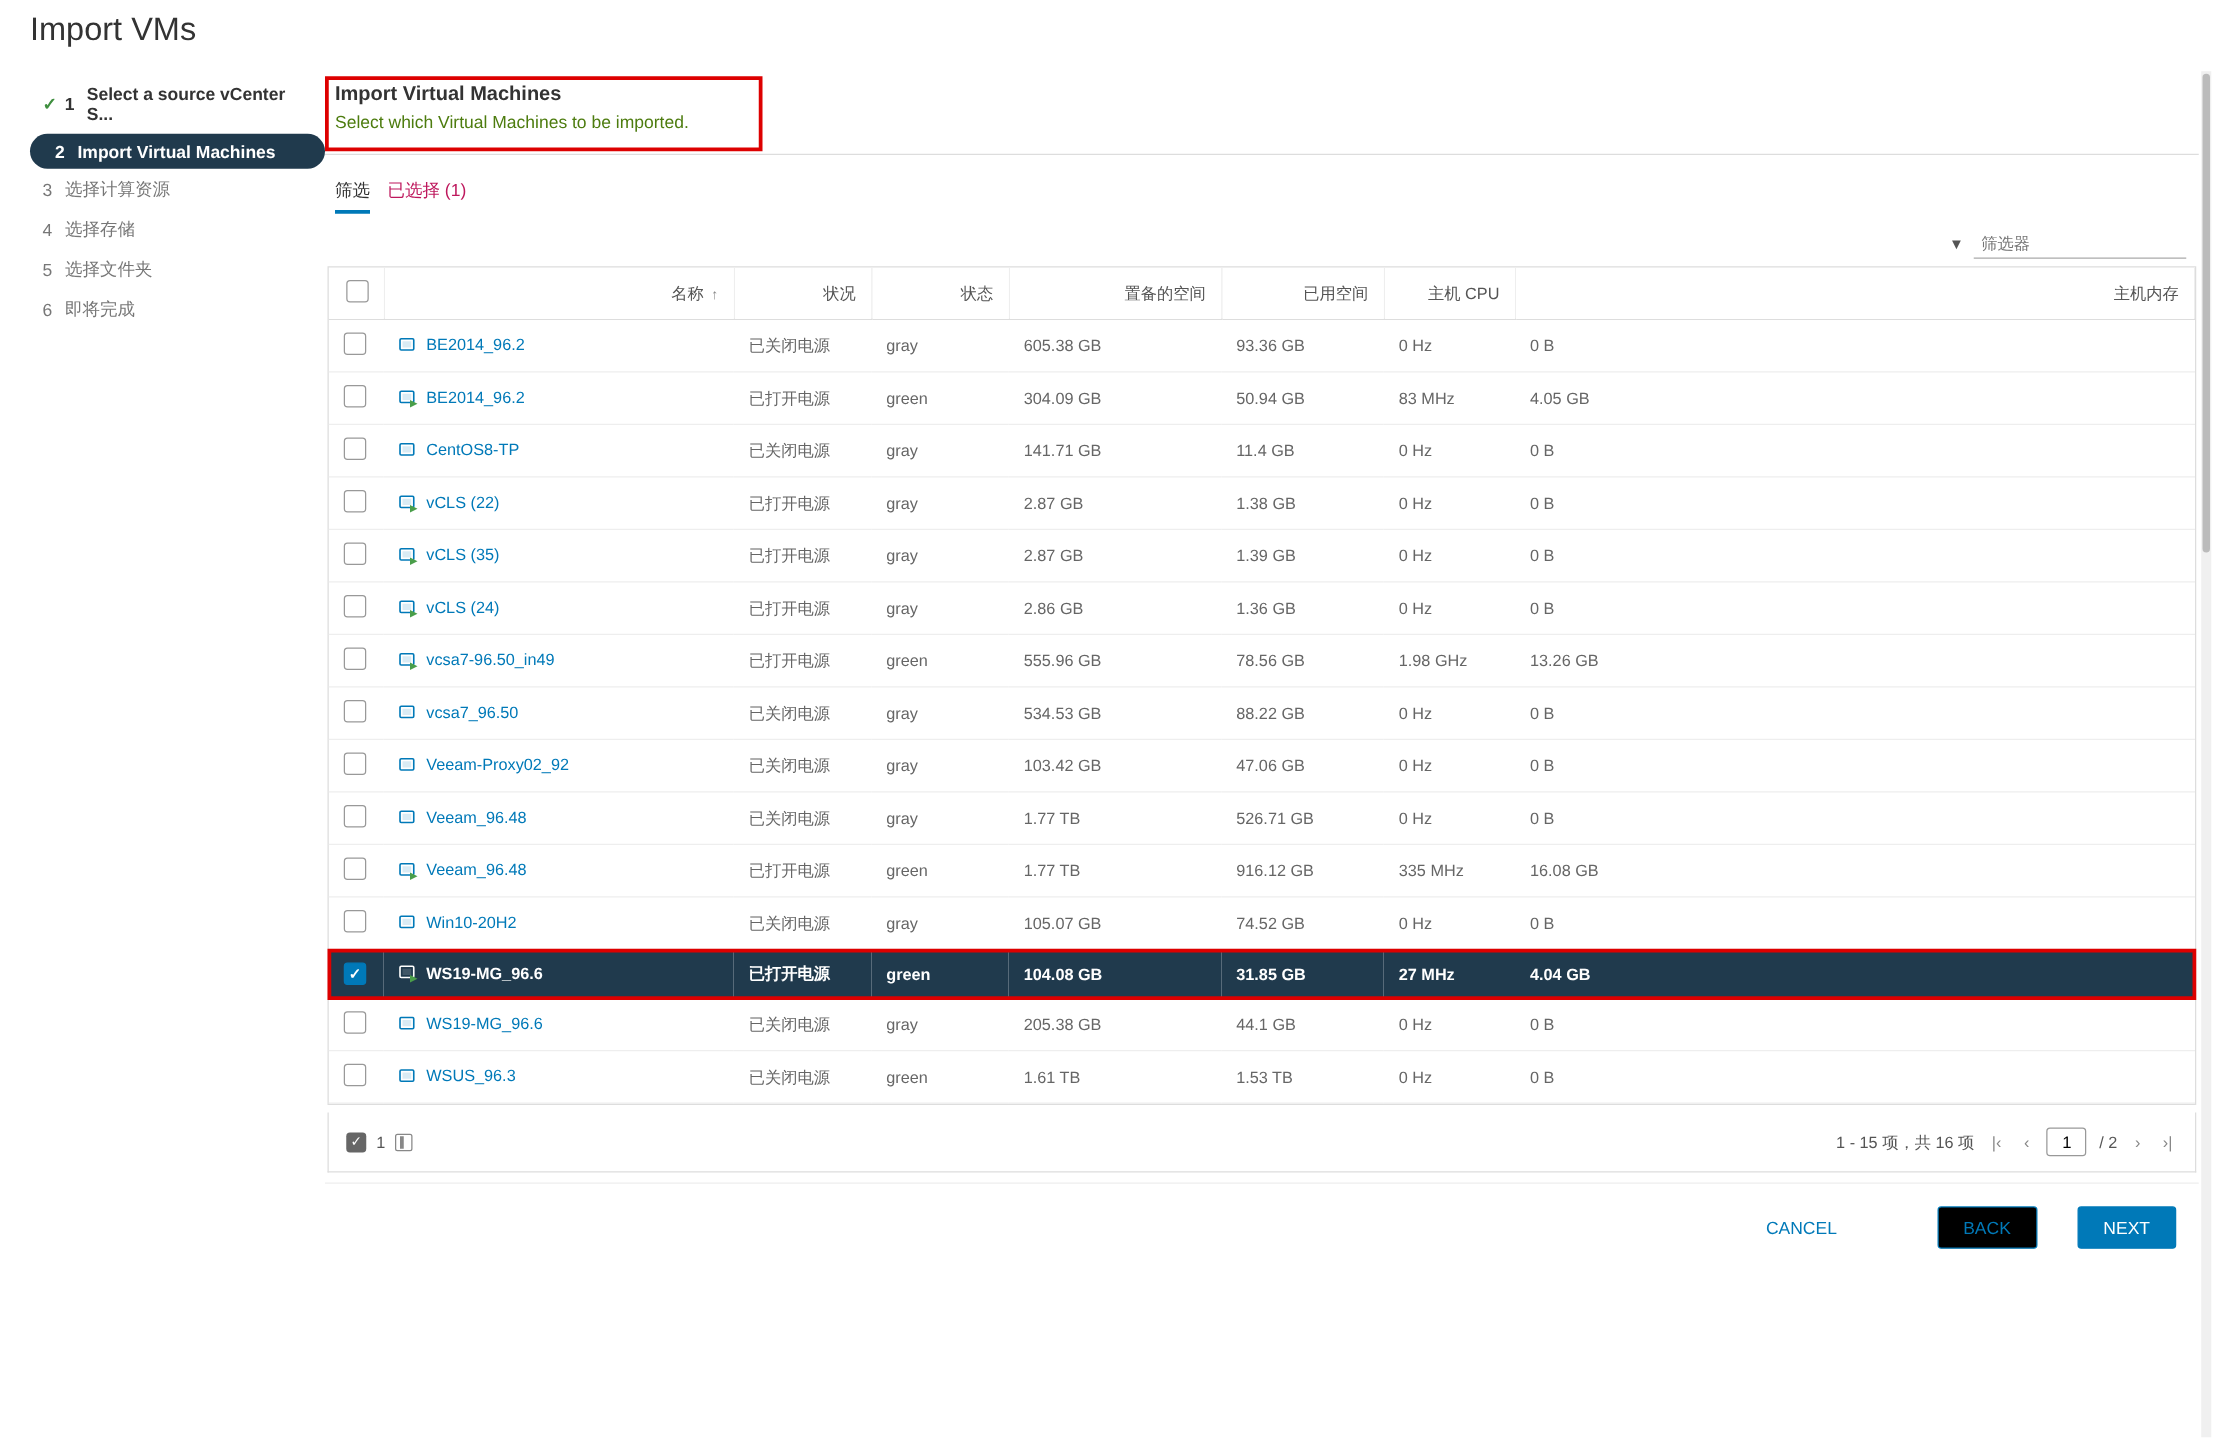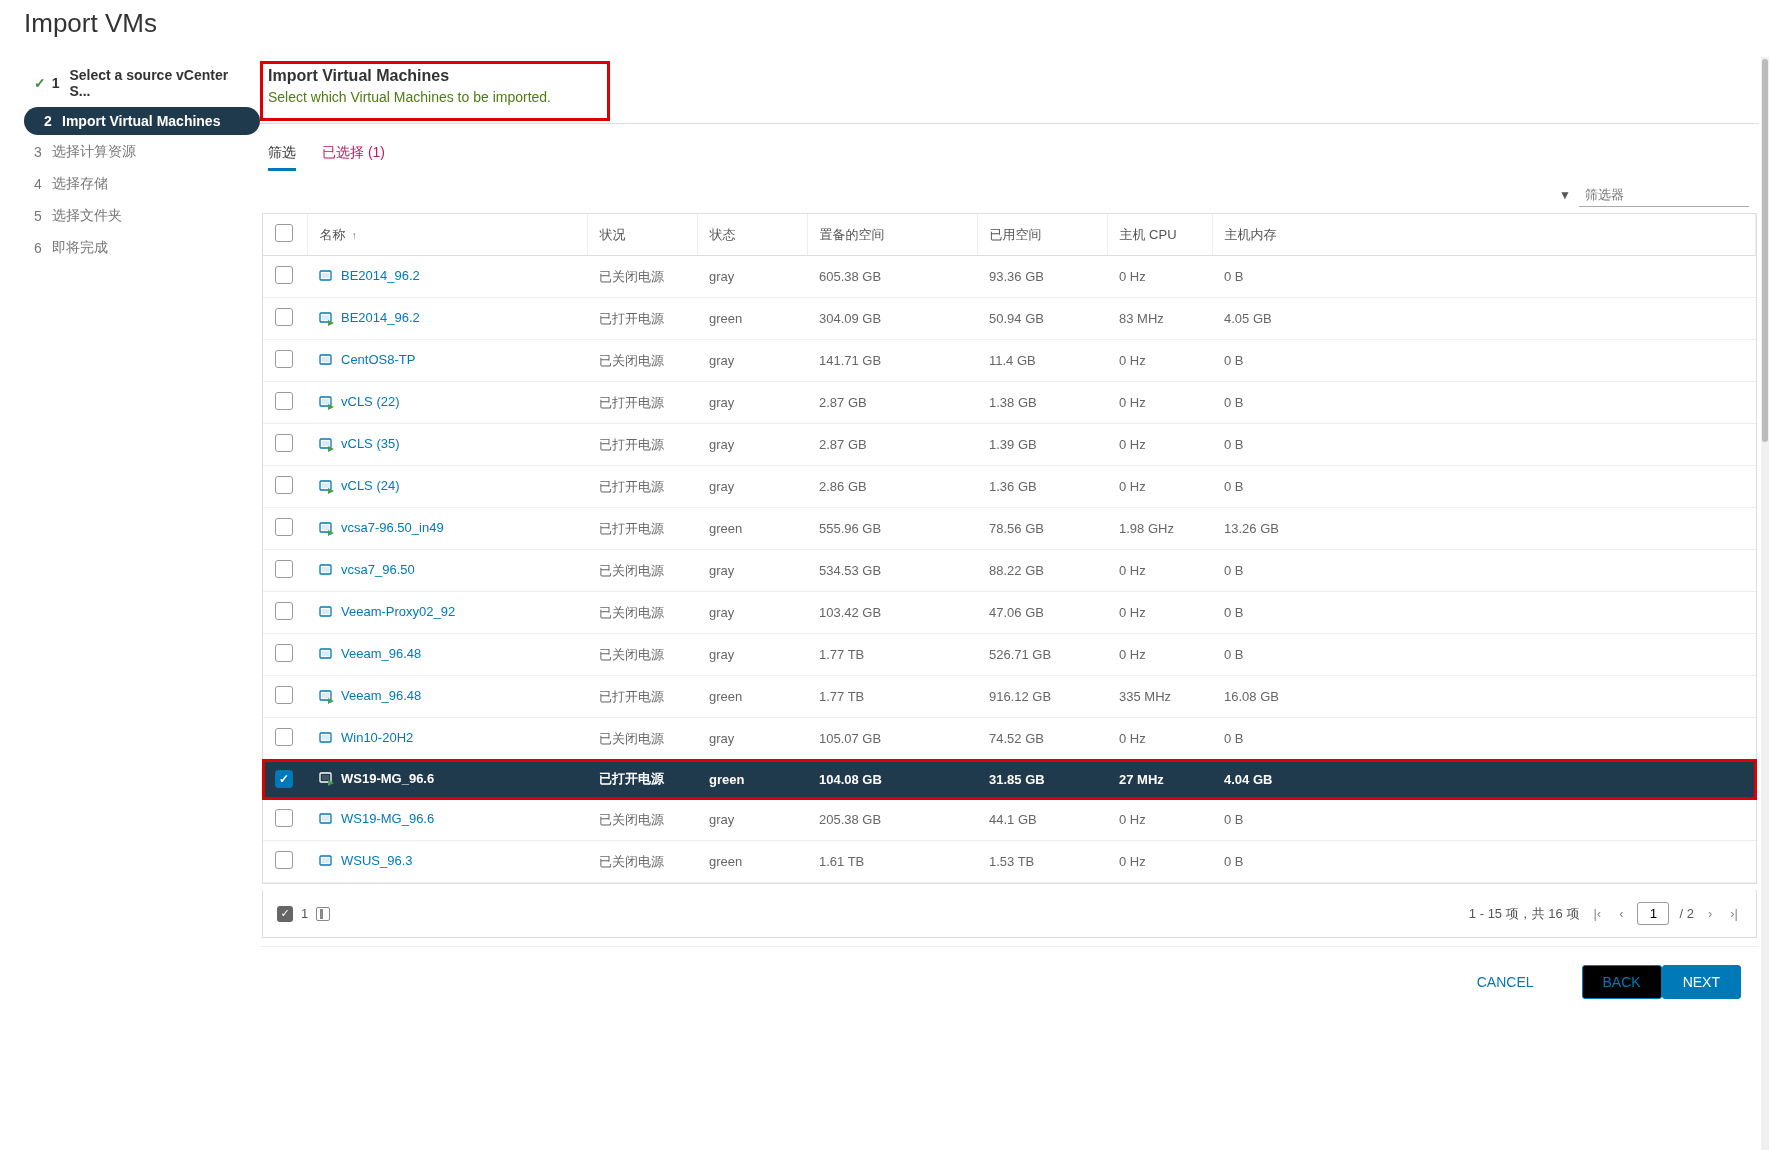--- a/index.html
+++ b/index.html
@@ -12,44 +12,44 @@
 .step .check { width:16px; display:inline-block; color:#3f8f3f; margin-right:2px; font-weight:bold; }
 .step.done { color:#333; font-weight:600; }
 .step.active { background:#203a4d; color:#fff; font-weight:700; padding-left:20px; }
 .step.pending { color:#777; }
 .step .num { display:inline-block; width:18px; }
 .main { flex:1; padding: 0 12px 0 0; position:relative; }
 .section-header { padding: 10px 0 18px 8px; border-bottom: 1px solid #ddd; margin-bottom: 14px; position:relative; }
 .section-header .highlight-red { position:absolute; top:4px; left:0; width:350px; height:60px; border:3px solid #d00; pointer-events:none; }
 .section-header h2 { font-size:16px; font-weight:700; }
 .section-header p { color:#4d7c0f; margin-top:4px; }
-.tabs { display:flex; gap:26px; padding-left:8px; margin-bottom:12px; }
+.tabs { display:flex; gap:14px; padding-left:8px; margin-bottom:12px; }
 .tab { padding: 6px 0; color:#be185d; cursor:pointer; border-bottom: 3px solid transparent; }
 .tab.active { color:#333; font-weight:500; border-bottom-color:#0079b8; }
 .filter-bar { display:flex; justify-content:flex-end; align-items:center; padding: 0 10px 6px; gap:8px; }
 .filter-input { border:none; border-bottom:1px solid #aaa; padding:4px 6px; width:170px; font-size:13px; outline:none; }
 .table-wrap { border:1px solid #ddd; margin: 0 2px 6px; }
 table { width:100%; border-collapse: collapse; table-layout:fixed; }
-thead th { text-align:left; font-weight:500; color:#555; padding: 10px 12px; border-right:1px solid #eee; border-bottom:1px solid #ddd; background:#fff; font-size:13px; position:relative; }
+thead th { text-align:right; font-weight:500; color:#555; padding: 10px 12px; border-right:1px solid #eee; border-bottom:1px solid #ddd; background:#fff; font-size:13px; position:relative; }
 thead th .sort-up { font-size:11px; color:#888; margin-left:6px; }
 tbody td { padding: 10px 12px; border-bottom:1px solid #eee; color:#666; font-size:13px; white-space:nowrap; overflow:hidden; text-overflow:ellipsis; }
 tbody tr.selected td { background:#203a4d; color:#fff; font-weight:600; }
 tbody tr.selected td a { color:#fff; }
 .chk { width:18px; height:18px; border:1px solid #999; border-radius:3px; display:inline-flex; align-items:center; justify-content:center; cursor:pointer; background:#fff; }
 .chk.checked { background:#0079b8; border-color:#0079b8; color:#fff; font-size:12px; }
 .vm-name { color:#0079b8; }
 .vm-icon { display:inline-flex; width:16px; height:16px; margin-right:6px; vertical-align:middle; }
 .col-chk{width:44px;} .col-name{width:280px;} .col-power{width:110px;} .col-status{width:110px;} .col-prov{width:170px;} .col-used{width:130px;} .col-cpu{width:105px;} .col-mem{width:auto;}
 .row-red-box { outline:3px solid #d00; outline-offset:-2px; }
 .pager { display:flex; align-items:center; justify-content:space-between; padding: 12px 14px; border:1px solid #ddd; border-top:none; margin: 0 2px 8px; color:#555; font-size:13px; }
 .pager-left { display:flex; align-items:center; gap:8px; }
 .pager-right { display:flex; align-items:center; gap:10px; }
 .pg-btn { color:#888; cursor:pointer; padding:2px 4px; }
 .pg-input { width:32px; text-align:center; border:1px solid #999; border-radius:3px; padding:3px; }
-.footer { display:flex; justify-content:flex-end; gap:0; padding: 18px 18px 14px; align-items:center; border-top:1px solid #eee; margin-top:auto; }
+.footer { display:flex; justify-content:flex-end; gap:32px; padding: 18px 18px 14px; align-items:center; border-top:1px solid #eee; margin-top:auto; }
 .btn { padding: 8px 20px; border-radius:3px; font-size:14px; cursor:pointer; font-weight:500; }
 .btn-text { color:#0079b8; background:none; border:none; }
 .btn-outline { color:#0079b8; background:#000000; border:1px solid #0079b8;margin-left:28px; }
 .btn-primary { color:#fff; background:#0079b8; border:1px solid #0079b8; }
 .scroll-indicator { position:absolute; right:2px; top:0; width:8px; height:100%; background:#f0f0f0; }
 .scroll-thumb{ position:absolute; left:1px; top:2px; width:6px; height:35%; background:#bbb; border-radius:3px; }
 .mini-chk{ width:16px;height:16px;border-radius:3px;background:#666;color:#fff;display:inline-flex;align-items:center;justify-content:center;font-size:11px; }
 .col-toggle{ display:inline-block;width:14px;height:14px;border:1px solid #888;border-radius:2px; position:relative; }
 .col-toggle::after{content:"";position:absolute;left:3px;top:1px;width:3px;bottom:1px;background:#888;}
 </style>

